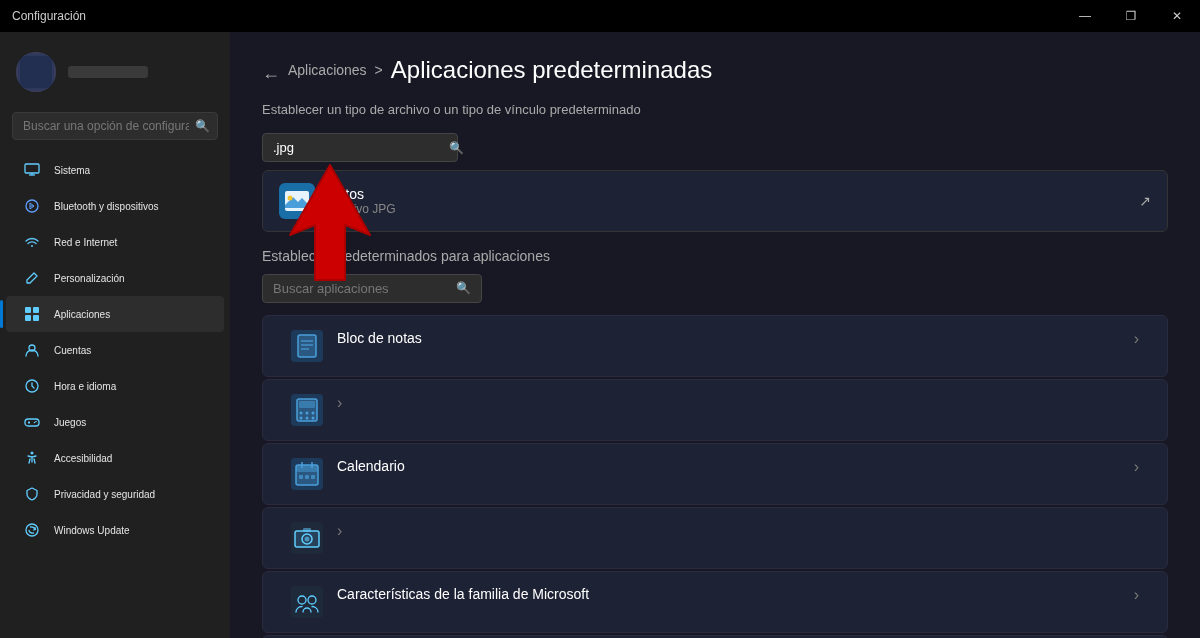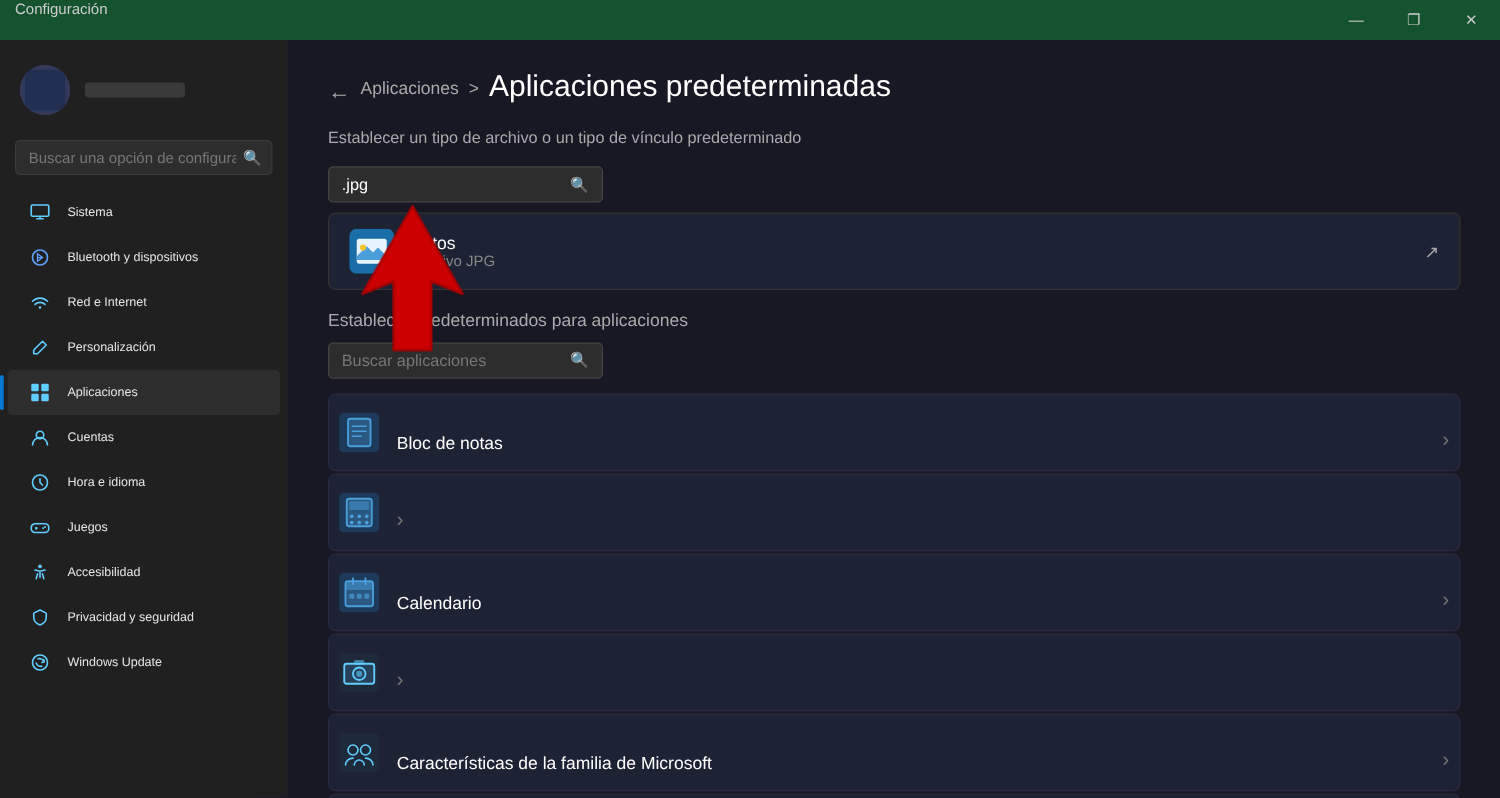--- a/index.html
+++ b/index.html
@@ -10,22 +10,23 @@
       font-family: 'Segoe UI', sans-serif;
       color: #ffffff;
       overflow: hidden;
       display: flex;
       flex-direction: column;
     }
 
     
     .titlebar {
       height: 32px;
-      background: #14532d;
-      display: flex;
+      background: #000000;
+      display: flex;
+      align-items: center;
       justify-content: space-between;
       padding: 0 0 0 12px;
       flex-shrink: 0;
     }
     .titlebar-title {
       font-size: 12px;
       color: #cccccc;
     }
     .titlebar-controls {
       display: flex;
@@ -185,21 +186,21 @@
       margin-bottom: 16px;
     }
 
     
     .search-bar {
       display: flex;
       align-items: center;
       background: #2d2d2d;
       border: 1px solid #444;
       border-radius: 4px;
-      width: 220px;
+      width: 196px;
       padding: 6px 10px;
       margin-bottom: 8px;
     }
     .search-bar input {
       background: transparent;
       border: none;
       outline: none;
       color: #fff;
       font-size: 13px;
       flex: 1;
@@ -267,25 +268,25 @@
       outline: none;
       color: #fff;
       font-size: 13px;
       flex: 1;
     }
     .apps-search-bar input::placeholder { color: #777; }
 
     
     .app-item {
       display: flex;
-      align-items: flex-end;
+      align-items: flex-start;
       background: #1e2235;
       border: 1px solid #2a2a40;
       border-radius: 6px;
-      padding: 14px 8px;
+      padding: 14px 28px;
       margin-bottom: 2px;
       cursor: pointer;
     }
     .app-icon {
       width: 32px;
       height: 32px;
       margin-right: 14px;
       display: flex;
       align-items: center;
       justify-content: center;

